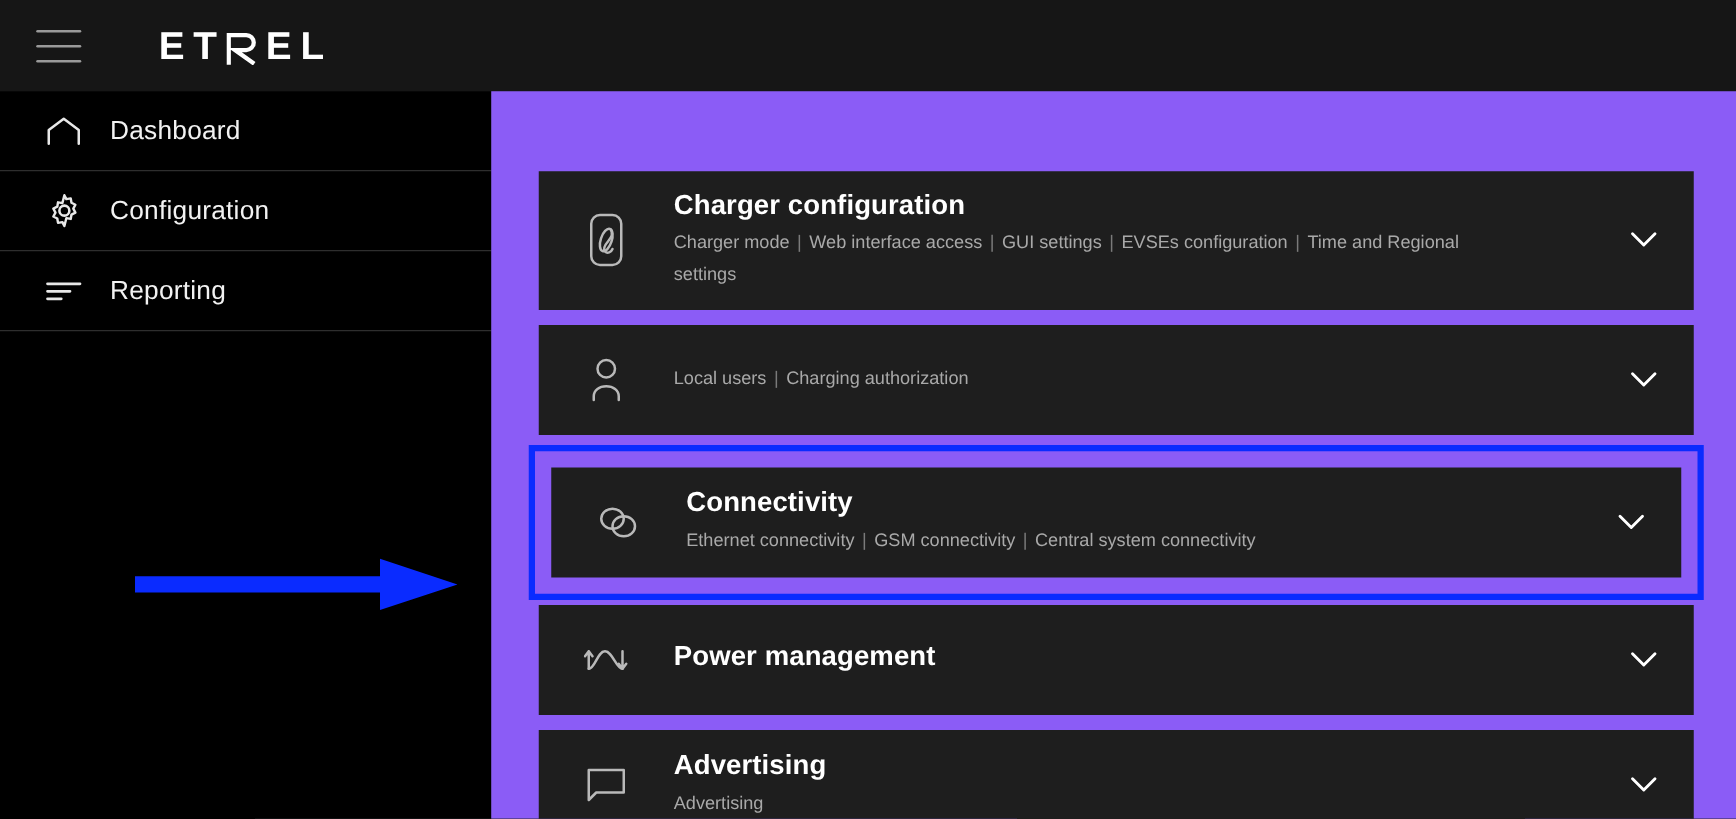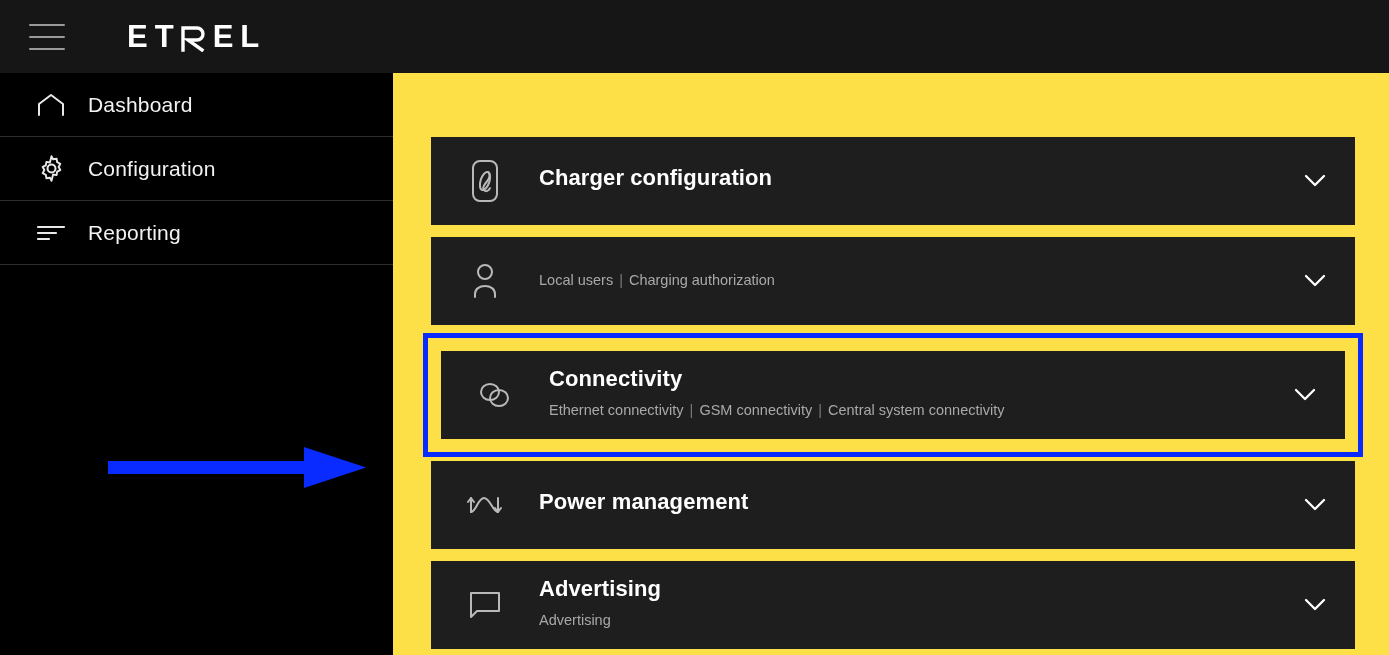--- a/index.html
+++ b/index.html
@@ -60,21 +60,21 @@
   
   .arrow-annot {
     position:absolute; left:108px; top:373px;
     width:258px; height:43px; pointer-events:none;
   }
 
   
   .main {
     position:absolute; top:73px; left:393px;
     width:996px; height:582px;
-    background:#fde047;
+    background:#8b5cf6;
     padding:64px 34px 0 38px;
   }
   .card-wrap { position:relative; margin-bottom:12px; }
   .card-wrap.highlight {
     border:5px solid #0a2bff;
     padding:13px;
     margin-left:-8px; margin-right:-8px;
     margin-bottom:4px; margin-top:-4px;
   }
   .card {
@@ -174,20 +174,23 @@
       <div class="card">
         <div class="card-icon">
           <svg width="30" height="46" viewBox="0 0 30 46" fill="none">
             <rect x="3" y="3" width="24" height="40" rx="7" stroke="#b9b9b9" stroke-width="2" fill="none"></rect>
             <path d="M18.5 14.5c2 2.5 1 6-2 9.5-3 3.5-4.5 6-2.5 8.2 1.9 2 5 .5 6-2" stroke="#b9b9b9" stroke-width="2" stroke-linecap="round" fill="none"></path>
             <ellipse cx="15" cy="23" rx="4.4" ry="9.4" transform="rotate(18 15 23)" stroke="#b9b9b9" stroke-width="2" fill="none"></ellipse>
           </svg>
         </div>
         <div class="card-body">
           <div class="card-title">Charger configuration</div>
+          <div class="card-sub">
+            <span>Charger mode</span><span class="sep">|</span><span>Web interface access</span><span class="sep">|</span><span>GUI settings</span><span class="sep">|</span><span>EVSEs configuration</span><span class="sep">|</span><span>Time and Regional settings</span>
+          </div>
         </div>
         <div class="card-chev">
           <svg width="22" height="14" viewBox="0 0 22 14" fill="none">
             <path d="M2 2l9 9 9-9" stroke="#ffffff" stroke-width="2.3" stroke-linecap="round" stroke-linejoin="round" fill="none"></path>
           </svg>
         </div>
       </div>
     </div>
 
     <div class="card-wrap">

